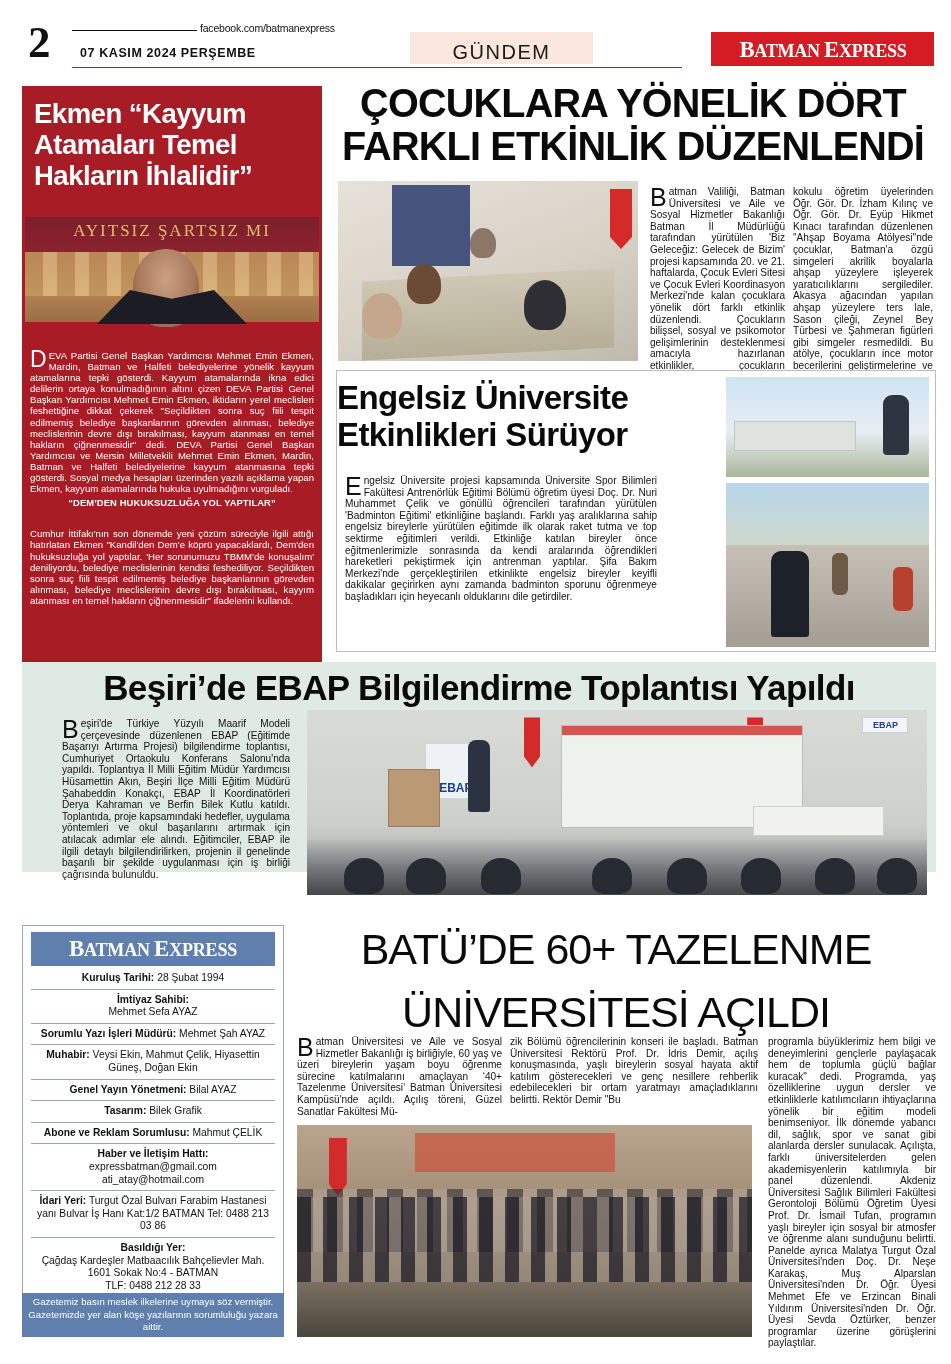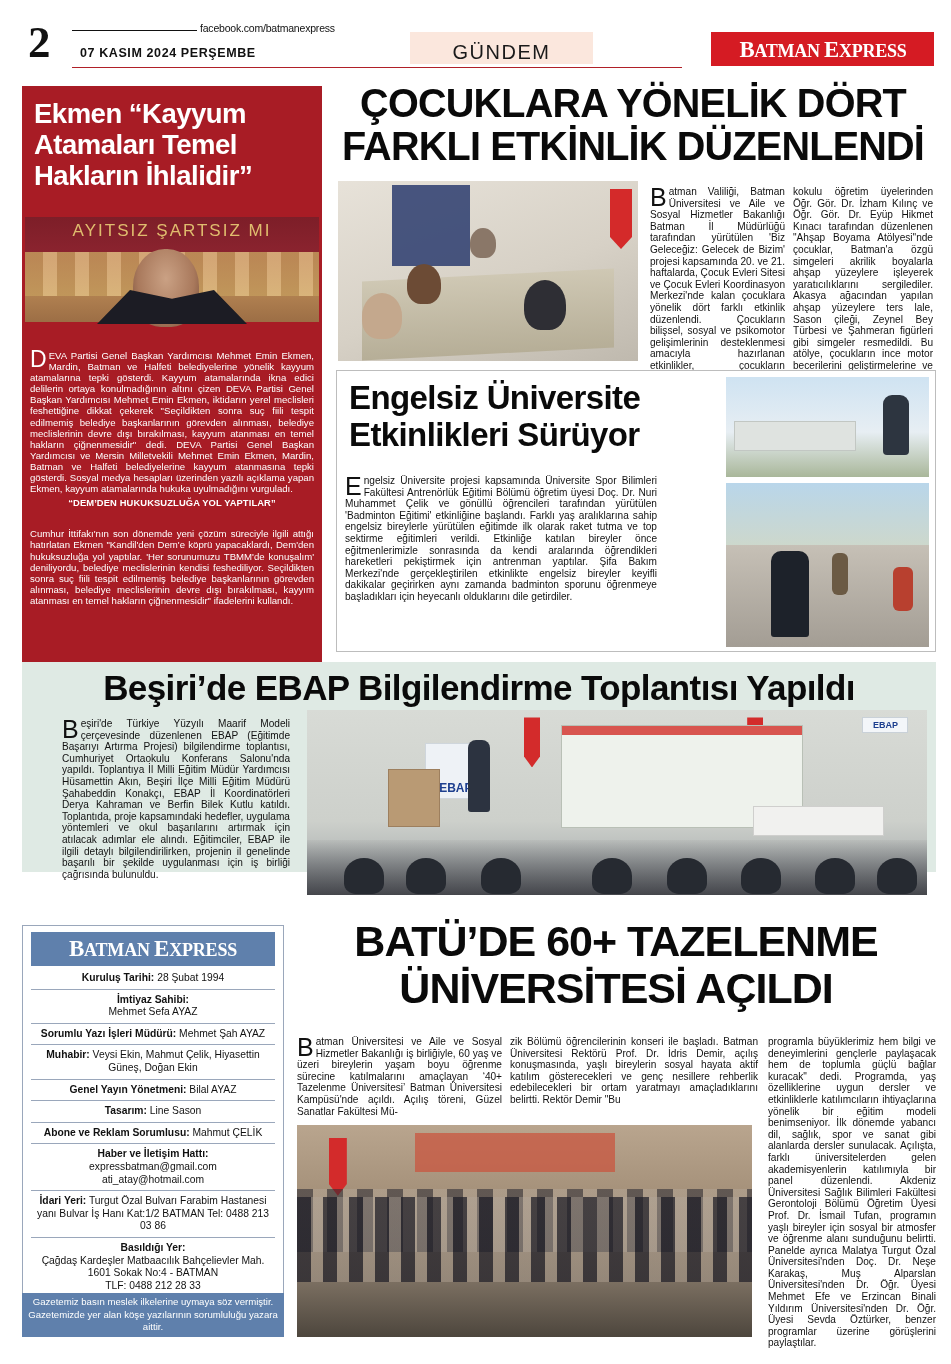--- a/index.html
+++ b/index.html
@@ -73,21 +73,21 @@
   .red-head {
     color:#fff; font-weight:bold; font-size:27.5px; line-height:31px;
     letter-spacing:-0.5px; text-align:left; padding:4px 2px 0 4px;
   }
   .red-photo {
     position:absolute; left:25px; top:217px; width:294px; height:105px;
     background:linear-gradient(180deg,#7d1e28 0%,#8d2430 40%,#b08050 75%,#9c6e45 100%);
   }
   .red-photo .banner-txt {
     position:absolute; top:4px; left:6px; right:6px; text-align:center;
-    color:#e5c572; font-family:Liberation Sans, sans-serif; font-size:17px;
+    color:#e5c572; font-family:Liberation Serif, serif; font-size:17px;
     letter-spacing:2px; opacity:.95;
   }
   .red-photo .face {
     position:absolute; left:48%; top:30%; width:66px; height:78px;
     transform:translateX(-50%); border-radius:48% 48% 42% 42%;
     background:radial-gradient(ellipse at 50% 38%, #caa184 0%, #a9795c 60%, #6e4634 100%);
   }
   .red-photo .suit {
     position:absolute; left:50%; bottom:-2px; width:150px; height:34px;
     transform:translateX(-50%); background:#1c1c24;
@@ -143,21 +143,21 @@
   .a1-photo .head-d { left:44%; top:26%; width:26px; height:30px; background:#8a7768; }
   .a1-c1 { position:absolute; left:650px; top:186px; width:135px; }
   .a1-c2 { position:absolute; left:793px; top:186px; width:140px; }
 
   
   .a2-wrap {
     position:absolute; left:336px; top:370px; width:600px; height:282px;
     border:1.2px solid #bdbdbd; background:#fff;
   }
   .head2 {
-    position:absolute; left:12px; top:8px; width:380px;
+    position:absolute; left:0; top:8px; width:380px;
     font-weight:bold; font-size:33px; line-height:37px; letter-spacing:-0.6px;
     color:#0a0a0a;
   }
   .a2-photo-top {
     position:absolute; right:6px; top:6px; width:203px; height:100px;
     background:linear-gradient(180deg,#cfe3f2 0%,#e7eef3 55%,#a9b79a 100%);
   }
   .a2-photo-top .bld {
     position:absolute; left:4%; bottom:26%; width:60%; height:30%;
     background:#dfe3e0; border:1px solid #c2c7c3;
@@ -271,21 +271,21 @@
   .colo-foot {
     position:absolute; left:-1px; right:-1px; bottom:-1px; height:44px;
     background:#5f80ac; color:#fff; font-size:9.6px; line-height:12.5px;
     display:flex; align-items:center; justify-content:center; text-align:center;
     padding:0 6px;
   }
 
   
   .head4 {
     position:absolute; left:296px; top:918px; width:640px;
-    text-align:center; font-weight:bold; font-size:43px; line-height:47px;
+    text-align:center; font-weight:normal; font-size:43px; line-height:63px;
     letter-spacing:-1px; color:#0a0a0a;
   }
   .a4-c1 { position:absolute; left:297px; top:1036px; width:205px; }
   .a4-c2 { position:absolute; left:510px; top:1036px; width:248px; }
   .a4-c3 { position:absolute; left:768px; top:1036px; width:168px; }
   .a4-photo {
     position:absolute; left:297px; top:1125px; width:455px; height:212px;
     background:linear-gradient(180deg,#b9a58e 0%,#a08c75 40%,#6e6357 100%);
   }
   .a4-photo .stage {
@@ -401,21 +401,21 @@
   <div class="colophon">
     <div class="colo-brand">
       <span><span>B</span><span class="sm">ATMAN </span><span>E</span><span class="sm">XPRESS</span></span>
     </div>
     <div id="colo-rows">
         <div class="colo-row"><b>Kuruluş Tarihi:</b><span> 28 Şubat 1994</span></div>
         <div class="colo-row"><b>İmtiyaz Sahibi:</b><br><span>Mehmet Sefa AYAZ</span></div>
         <div class="colo-row"><b>Sorumlu Yazı İşleri Müdürü:</b><span> Mehmet Şah AYAZ</span></div>
         <div class="colo-row"><b>Muhabir:</b><span> Veysi Ekin, Mahmut Çelik, Hiyasettin Güneş, Doğan Ekin</span></div>
         <div class="colo-row"><b>Genel Yayın Yönetmeni:</b><span> Bilal AYAZ</span></div>
-        <div class="colo-row"><b>Tasarım:</b><span> Line Sason</span></div>
+        <div class="colo-row"><b>Tasarım:</b><span> Bilek Grafik</span></div>
         <div class="colo-row"><b>Abone ve Reklam Sorumlusu:</b><span> Mahmut ÇELİK</span></div>
         <div class="colo-row"><b>Haber ve İletişim Hattı:</b><br><span>expressbatman@gmail.com</span><br><span>ati_atay@hotmail.com</span></div>
         <div class="colo-row"><b>İdari Yeri:</b><span> Turgut Özal Bulvarı Farabim Hastanesi yanı Bulvar İş Hanı Kat:1/2 BATMAN Tel: 0488 213 03 86</span></div>
         <div class="colo-row"><b>Basıldığı Yer:</b><br><span> Çağdaş Kardeşler Matbaacılık Bahçelievler Mah. 1601 Sokak No:4  -  BATMAN</span><br><span>TLF: 0488 212 28 33</span></div>
         <div class="colo-row"><span>Yerel Süreli Yayın</span></div>
       </div>
     <div class="colo-foot">Gazetemiz basın meslek ilkelerine uymaya söz vermiştir. Gazetemizde yer alan köşe yazılarının sorumluluğu yazara aittir.</div>
   </div>
 
   <div class="head4">BATÜ’DE 60+ TAZELENME ÜNİVERSİTESİ AÇILDI</div>

